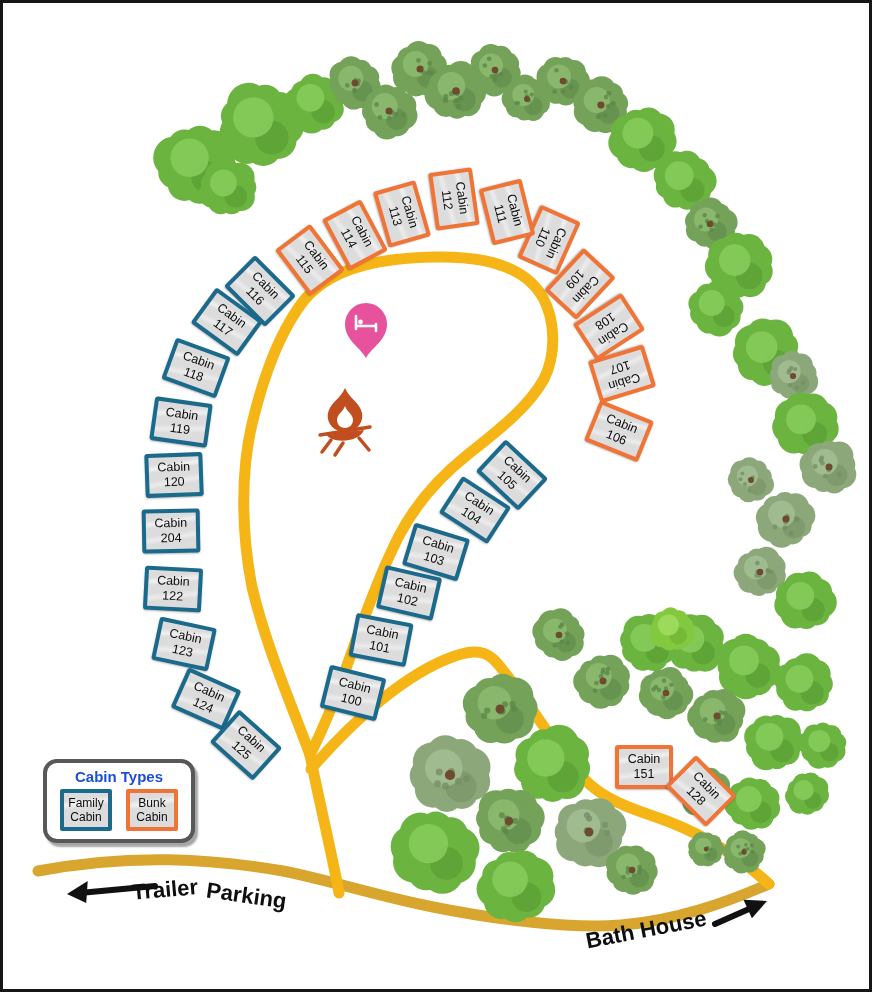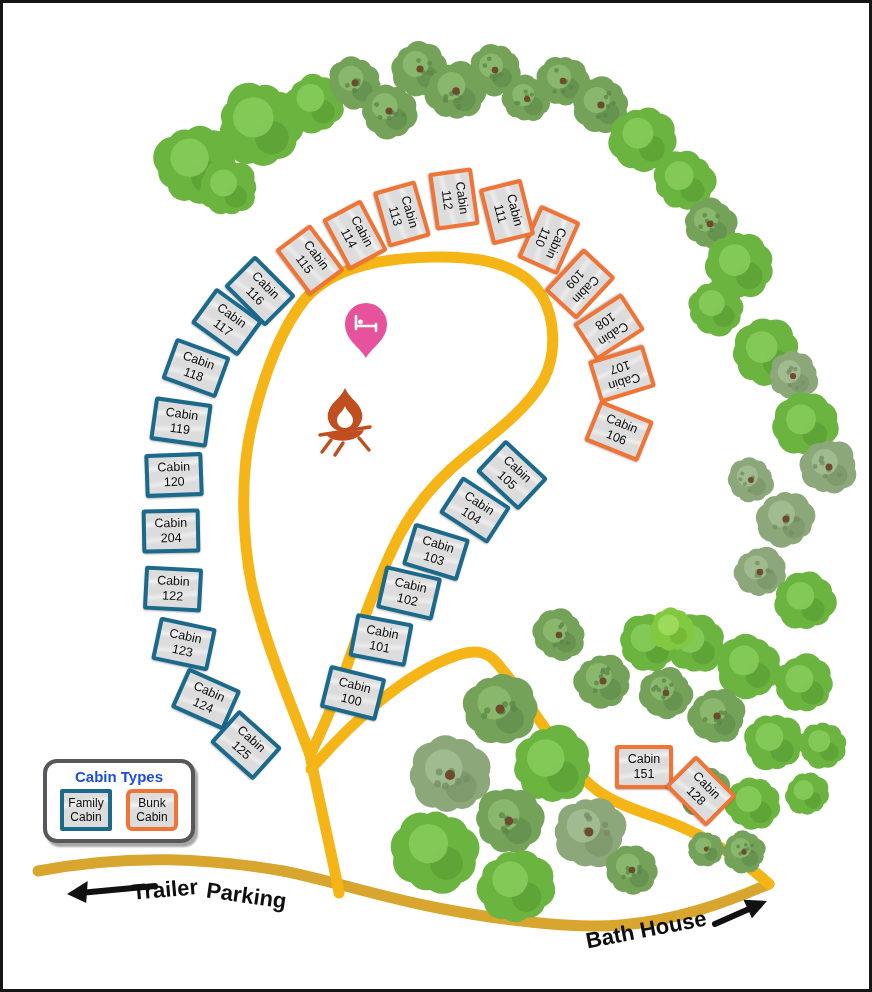--- a/index.html
+++ b/index.html
@@ -42,21 +42,21 @@
   .legend-cabin{
     width:52px;height:42px;box-sizing:border-box;border:4px solid #999;border-radius:2px;
     background:
       linear-gradient(172deg, rgba(255,255,255,0) 20%, rgba(255,255,255,.6) 32%,
         rgba(255,255,255,0) 42%),
       var(--cabin-fill);
     display:flex;flex-direction:column;align-items:center;justify-content:center;
     font-size:12px;line-height:1.2;color:#0c0c0c;
   }
   .legend-cabin.family{border-color:var(--family);}
-  .legend-cabin.bunk{border-color:var(--bunk);border-radius:6px;}
+  .legend-cabin.bunk{border-color:var(--bunk);}
   
   .map-label{position:absolute;font-weight:700;color:#0e0e0e;white-space:nowrap;}
   #trailer-w1{left:129px;top:874px;font-size:22px;transform:rotate(-5deg);}
   #trailer-w2{left:203px;top:880px;font-size:22px;transform:rotate(8deg);}
   #bath-label{left:582px;top:914px;font-size:22px;transform:rotate(-11deg);}
 </style>
 </head>
 <body>
 
 <div id="frame" style="--family: #1B6A8C; --bunk: #EF7435; --cabin-fill: #DCDCDC; --road-main: #F5B517; --road-entry: #D8A62E; --campfire: #C04E1E; --pin: #E7529D; --arrow: #111111; --title-color: #3D4C55;">

